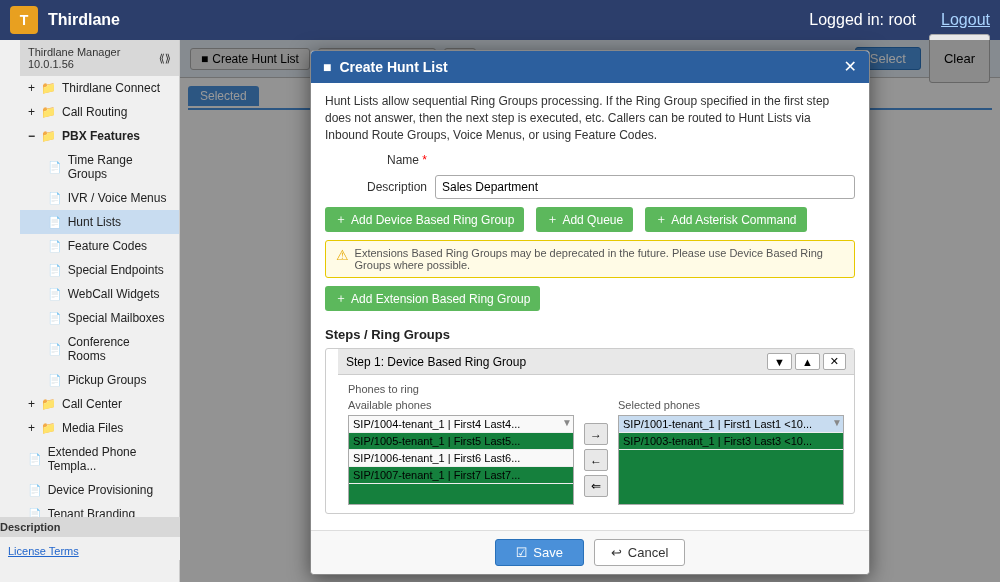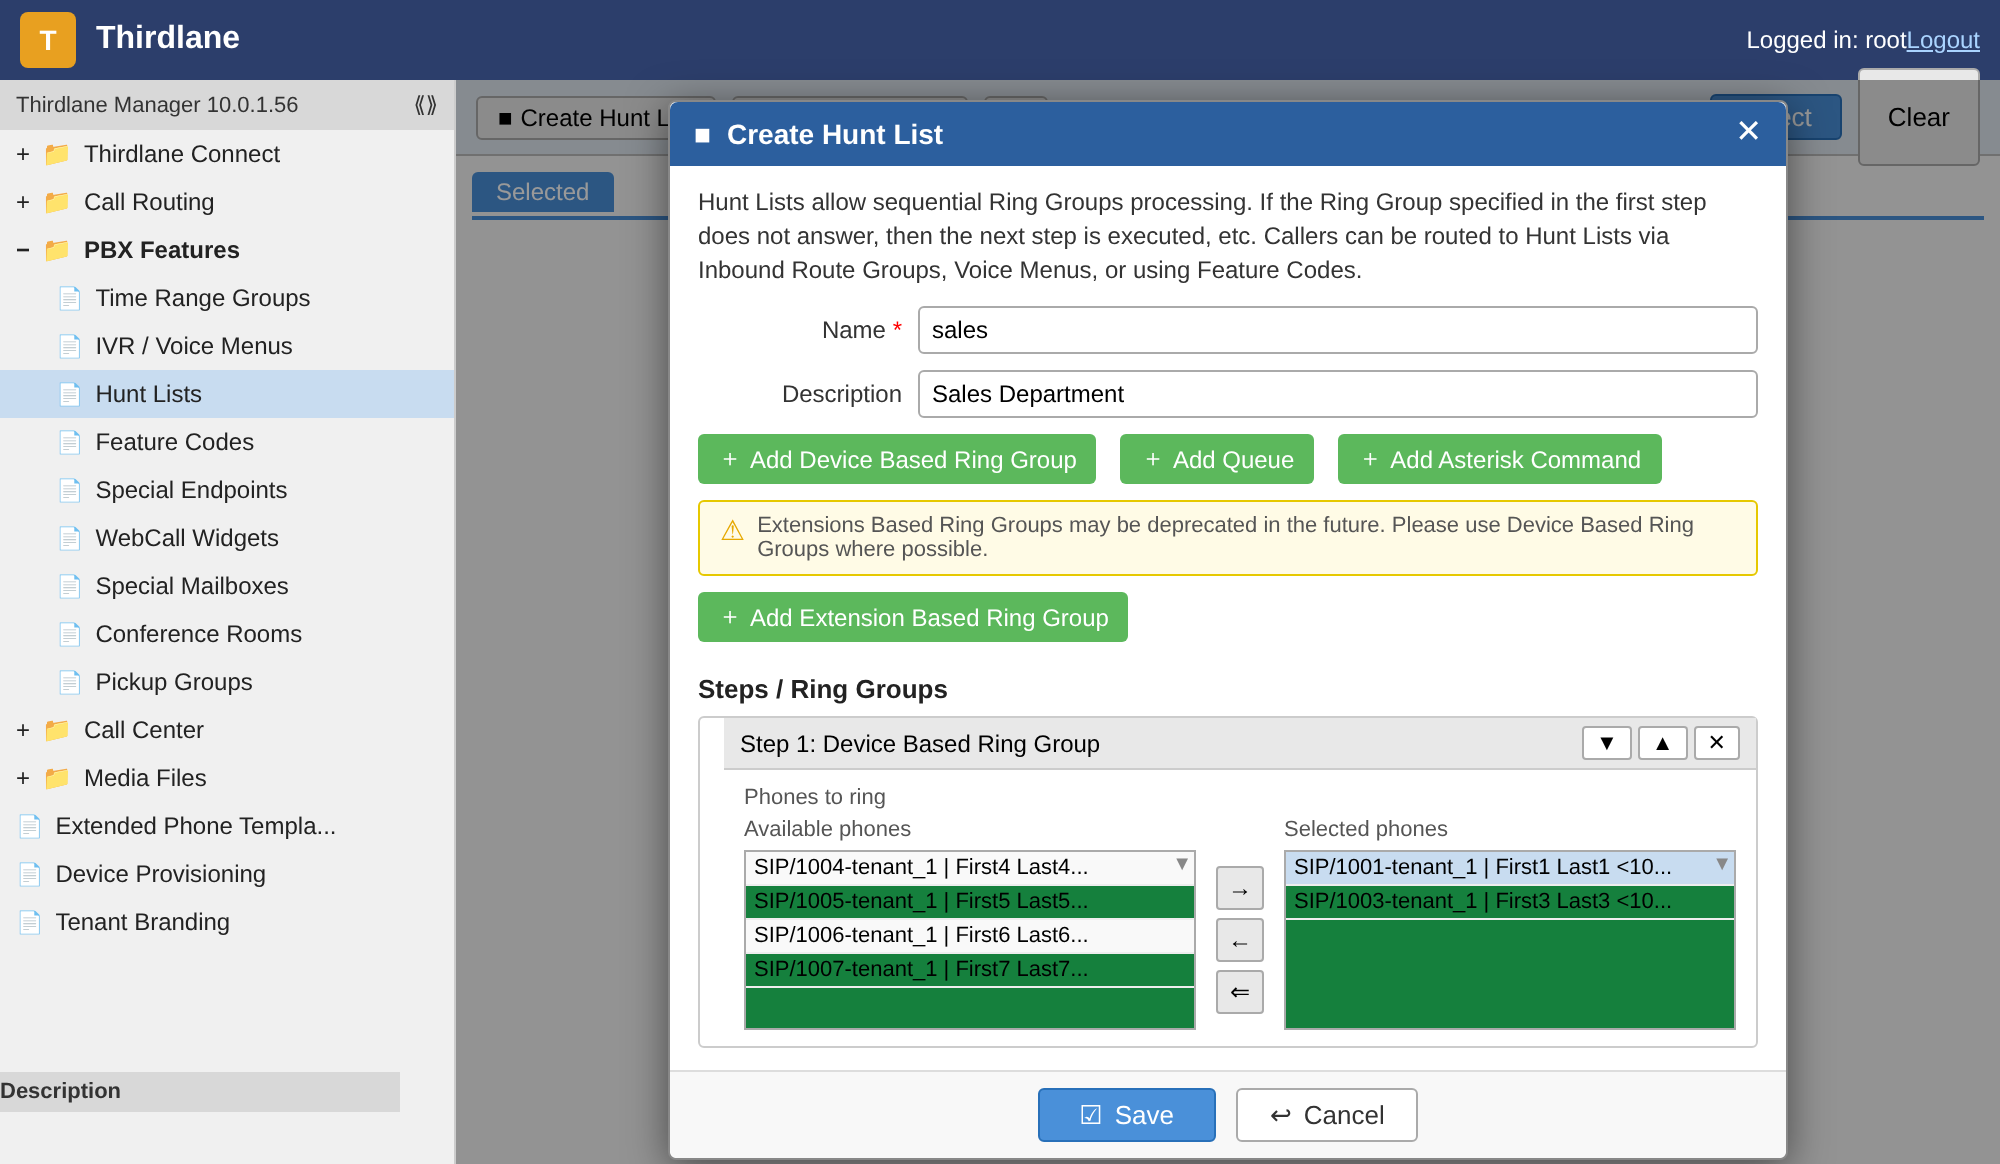--- a/index.html
+++ b/index.html
@@ -16,33 +16,34 @@
     }
     .topbar-logo {
       background: #e8a020;
       width: 28px; height: 28px;
       border-radius: 4px;
       display: flex; align-items: center; justify-content: center;
       font-weight: bold; font-size: 14px; color: white;
       margin-right: 10px;
     }
     .topbar-title { font-size: 16px; font-weight: bold; color: white; }
-    .topbar-right { margin-left: auto; display: flex; align-items: center; gap: 0; font-size: 12px; }
+    .topbar-right { margin-left: auto; display: flex; align-items: center; gap: 25px; font-size: 16px; }
     .topbar-logout { color: #aad4ff; text-decoration: underline; cursor: pointer; }
 
     
     .main-layout { display: flex; height: 542px; }
 
     
     .sidebar {
-      width: 228px;
+      width: 180px;
       background: #f0f0f0;
       border-right: 1px solid #ccc;
       overflow-y: auto;
       flex-shrink: 0;
+      padding-left: 20px;
     }
     .sidebar-manager {
       background: #d8d8d8;
       padding: 6px 8px;
       font-size: 11px;
       color: #333;
       display: flex;
       align-items: center;
       justify-content: space-between;
     }
@@ -468,20 +469,23 @@
       <span class="doc-icon">📄</span>
       <span>Device Provisioning</span>
     </div>
     <div class="sidebar-item" style="padding-left:8px;">
       <span class="doc-icon">📄</span>
       <span>Tenant Branding</span>
     </div>
 
     <div style="position:absolute; bottom:22px; left:0; width:192px; background:#f0f0f0; border-top:1px solid #ccc; padding:0;">
       <div class="desc-title">Description</div>
+      <div style="padding:2px 8px;">
+        <span class="license-link">License Terms</span>
+      </div>
     </div>
   </div>
 
   <div class="content-area">
 
     <div class="content-toolbar">
       <button class="btn-toolbar">
         <span>■</span>
         <span>Create Hunt List</span>
       </button>
@@ -510,21 +514,20 @@
           <span class="modal-header-icon">■</span>
           <span class="modal-title">Create Hunt List</span>
           <button class="modal-close">✕</button>
         </div>
 
         <div class="modal-body">
           <p class="modal-desc">Hunt Lists allow sequential Ring Groups processing. If the Ring Group specified in the first step does not answer, then the next step is executed, etc. Callers can be routed to Hunt Lists via Inbound Route Groups, Voice Menus, or using Feature Codes.</p>
 
           <div class="form-row">
             <span class="form-label required">Name</span>
-            <input class="form-input" type="text" value="sales" style="">
           </div>
 
           <div class="form-row">
             <span class="form-label">Description</span>
             <input class="form-input" type="text" value="Sales Department" style="">
           </div>
 
           <div class="add-row">
             <button class="btn-add">
               <span>＋</span>

